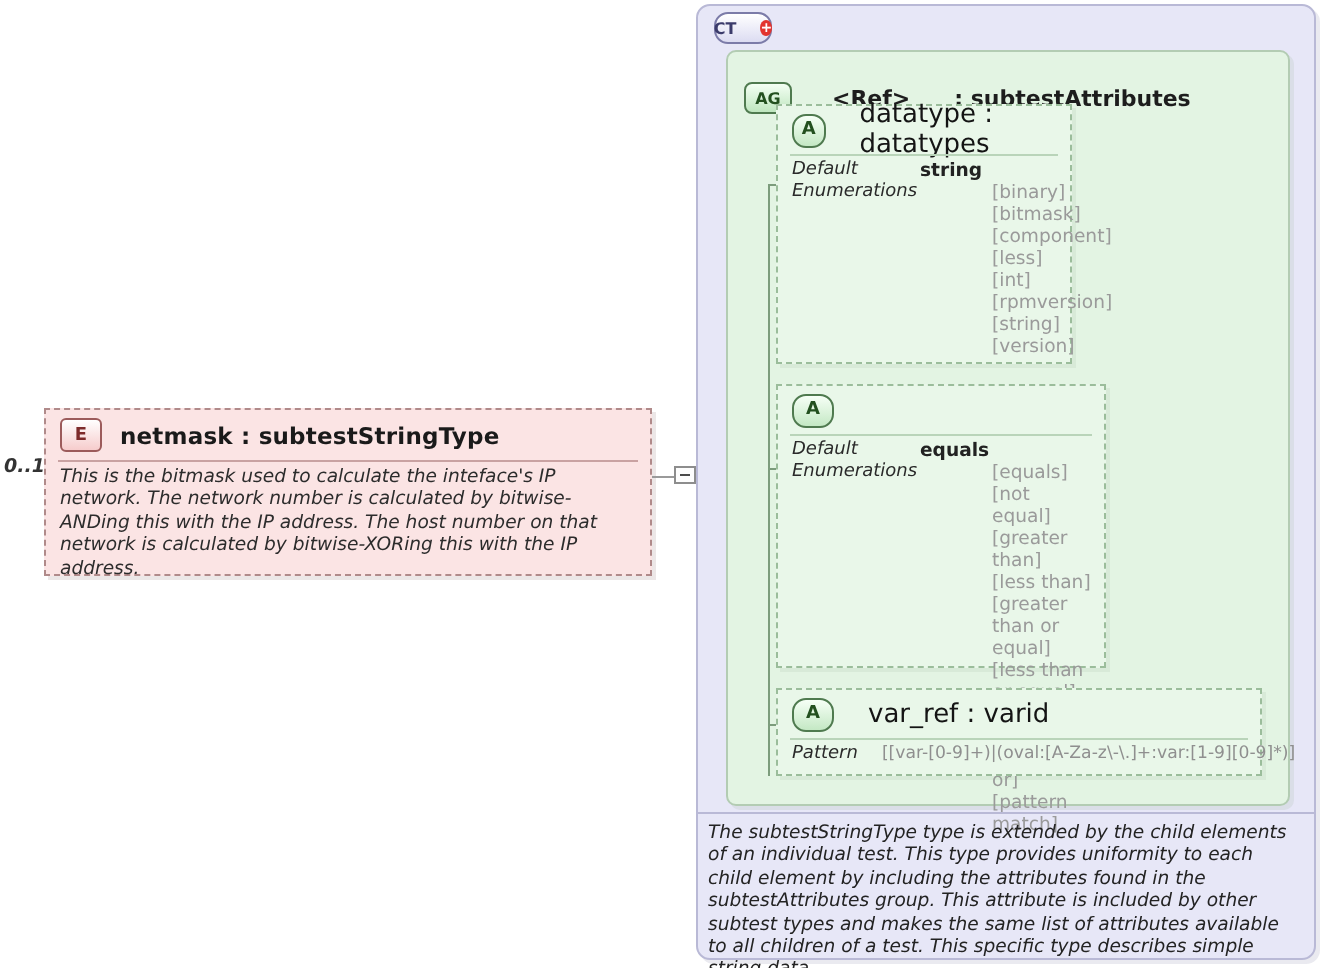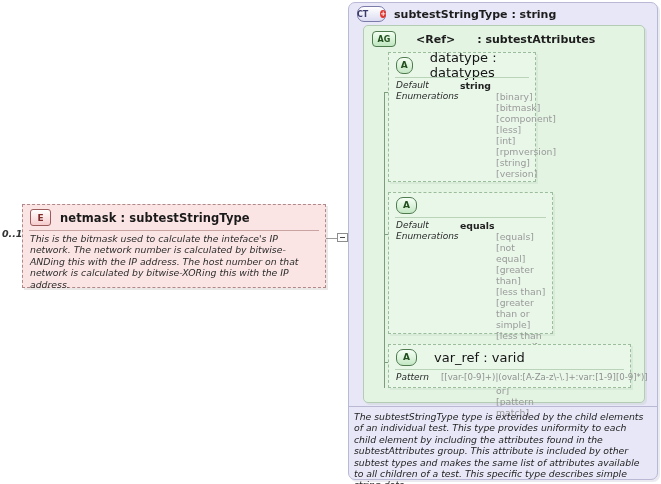--- a/index.html
+++ b/index.html
@@ -91,21 +91,21 @@
   
   #ag-box{
     left:363px;top:25px;width:282px;height:378px;
     border:1px solid #b3ccb3;
     background:#e3f4e3;
     border-radius:5px;
     box-sizing:border-box;
     box-shadow:2px 2px 0 rgba(150,175,150,0.16);
   }
   #ag-header{
-    position:absolute;left:0;top:2px;right:0;height:22px;
+    position:absolute;left:0;top:12px;right:0;height:22px;
     display:flex;align-items:center;padding-left:8px;box-sizing:border-box;
   }
   .agbadge{
     width:22px;height:14px;border:1px solid #4f7a4f;border-radius:4px;
     background:linear-gradient(#f3fff3,#bfe6bf);
     color:#23501f;font-size:8px;font-weight:bold;
     display:flex;align-items:center;justify-content:center;
   }
   #ag-ref{margin-left:20px;font-size:11px;font-weight:bold;color:#1d1d1d;}
   #ag-type{margin-left:22px;font-size:11px;font-weight:bold;color:#1d1d1d;}
@@ -175,21 +175,20 @@
   <div class="abs" id="conn-line-a"></div>
   <div class="abs" id="conn-box"></div>
   <div class="abs" id="conn-line-b"></div>
 
   <div class="abs" id="type-box">
     <div id="type-header">
       <div class="ctbadge">
         <span>CT</span>
         <span class="plusglyph">+</span>
       </div>
-      <div id="type-title">subtestStringType : string</div>
     </div>
   </div>
 
   <div class="abs" id="ag-box">
     <div id="ag-header">
       <div class="agbadge">AG</div>
       <div id="ag-ref">&lt;Ref&gt;</div>
       <div id="ag-type">: subtestAttributes</div>
     </div>
 
@@ -236,21 +235,21 @@
         <div class="facet-label">Default</div>
         <div class="facet-label">Enumerations</div>
       </div>
       <div class="facet-vals">
         <div class="facet-default">equals</div>
         <div>
           <div class="facet-enum">[equals]</div>
           <div class="facet-enum">[not equal]</div>
           <div class="facet-enum">[greater than]</div>
           <div class="facet-enum">[less than]</div>
-          <div class="facet-enum">[greater than or simple]</div>
+          <div class="facet-enum">[greater than or equal]</div>
           <div class="facet-enum">[less than or equal]</div>
           <div class="facet-enum">[bitwise and]</div>
           <div class="facet-enum">[bitwise or]</div>
           <div class="facet-enum">[pattern match]</div>
         </div>
       </div>
     </div>
   </div>
 
   <div class="abs attr-box" id="attr-varref" style="left:388px;top:344px;width:243px;height:44px;">

